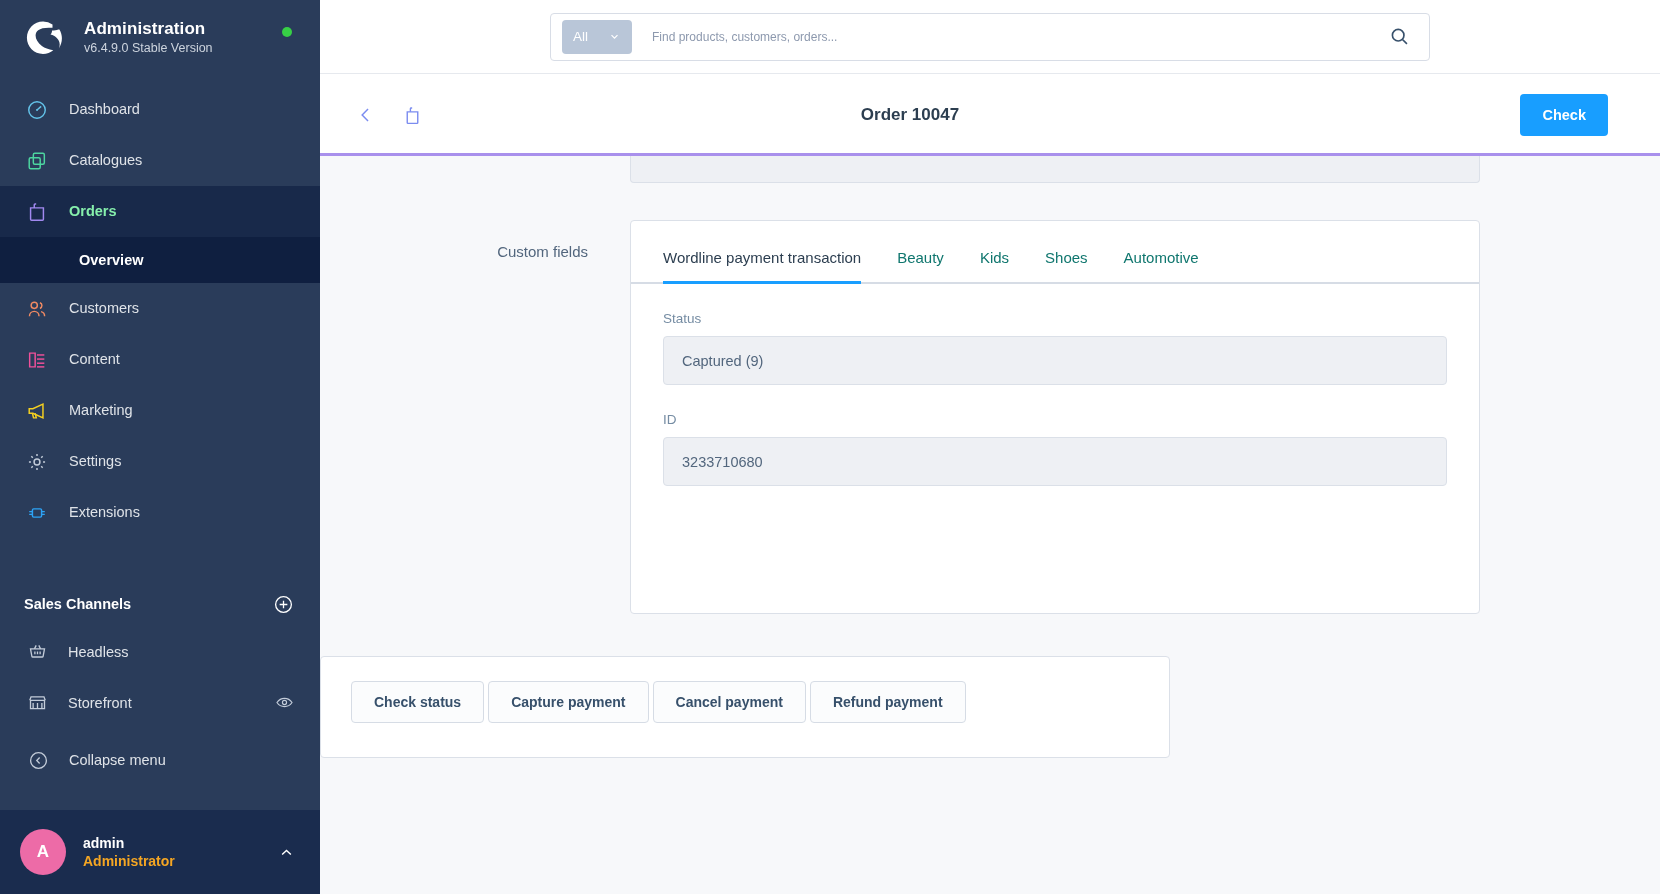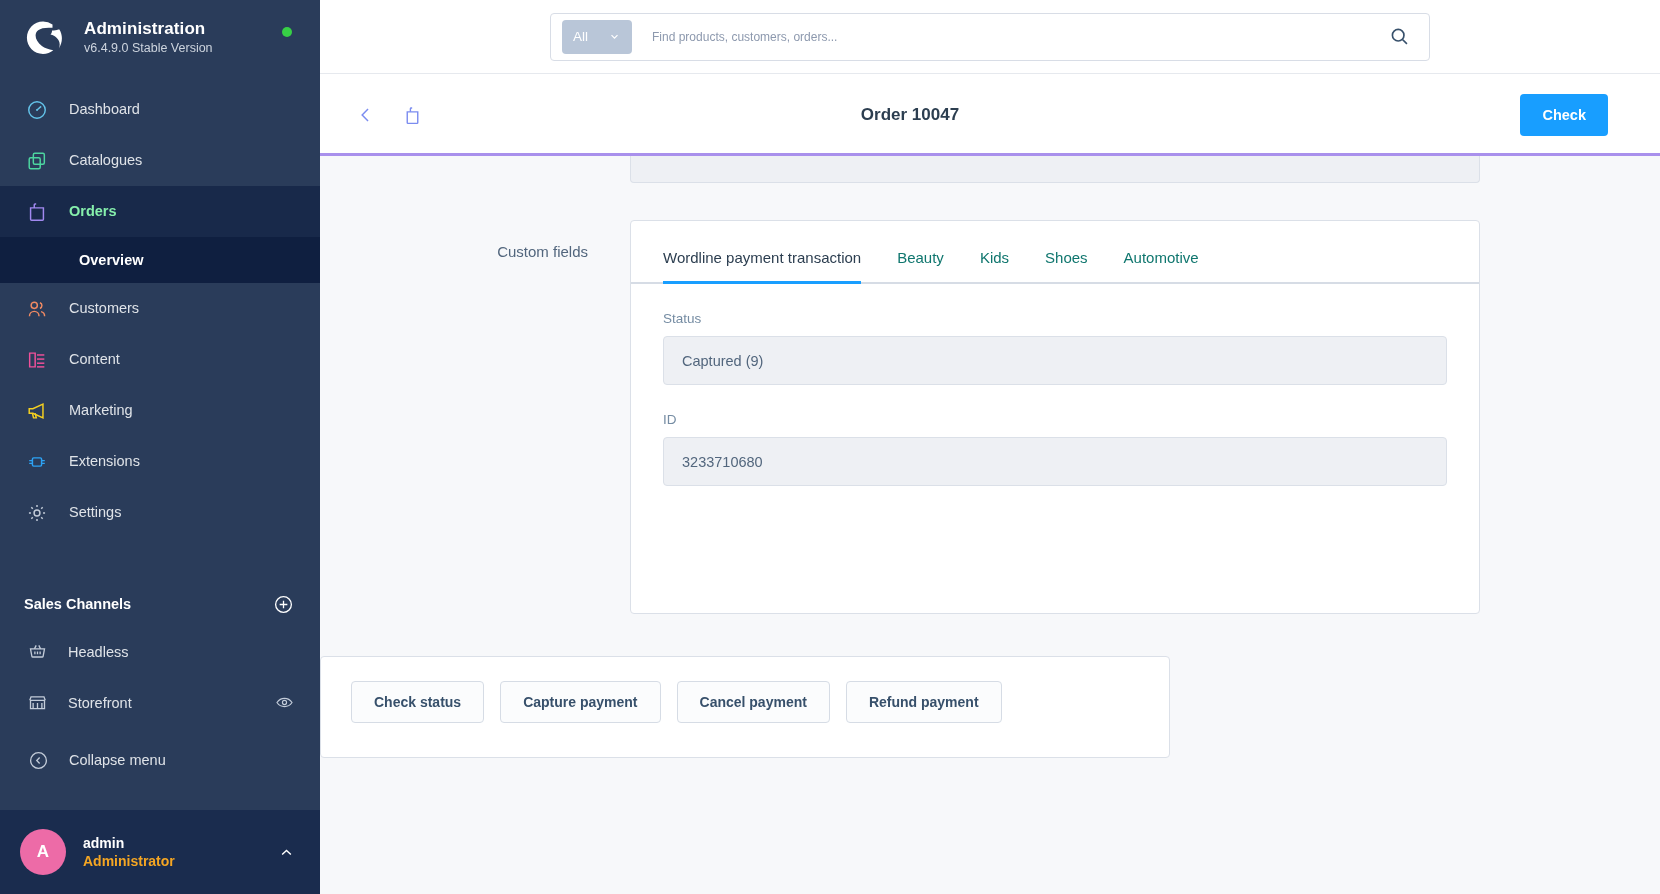--- a/index.html
+++ b/index.html
@@ -199,21 +199,21 @@
     font-size: 13.5px; color: #758ca3; margin-bottom: 8px; line-height: 18px;
   }
   .input-readonly {
     height: 49px; background: #eef0f4; border: 1px solid #dbe0e8;
     border-radius: 4px; display: flex; align-items: center;
     padding: 0 18px; font-size: 14.5px; color: #52667d;
   }
   .gap { height: 26px; }
 
   .ctrl-card { padding: 24px 30px 34px 30px; }
-  .btn-row { display: flex; gap: 16px; }
+  .btn-row { display: flex; gap: 4px; }
   .btn-ghost {
     height: 42px; background: #fbfcfd; border: 1px solid #d6dce5;
     border-radius: 4px; color: #37506b; font-size: 14px; font-weight: bold;
     padding: 0 22px; cursor: pointer; white-space: nowrap;
     font-family: "Liberation Sans", sans-serif;
   }
 </style>
 </head>
 <body>
 
@@ -302,36 +302,36 @@
           <svg viewBox="0 0 24 24" width="22" height="22" fill="none" stroke="#f5d020" stroke-width="1.6">
             <path d="M3.5 9.5h4l11-5v15l-11-5h-4z"></path>
               <path d="M7 14.5l1.2 5h3l-1.2-5"></path>
           </svg>
         </span>
         <span class="lbl">Marketing</span>
       </div>
 
       <div class="nav-item">
         <span class="ico">
+          <svg viewBox="0 0 24 24" width="22" height="22" fill="none" stroke="#c3ccd9" stroke-width="1.6">
+            <circle cx="12" cy="12" r="3.2"></circle>
+            <path d="M12 3.2v2.2M12 18.6v2.2M3.2 12h2.2M18.6 12h2.2M5.8 5.8l1.6 1.6M16.6 16.6l1.6 1.6M18.2 5.8l-1.6 1.6M7.4 16.6l-1.6 1.6"></path>
+          </svg>
+        </span>
+        <span class="lbl">Settings</span>
+      </div>
+
+      <div class="nav-item">
+        <span class="ico">
           <svg viewBox="0 0 24 24" width="22" height="22" fill="none" stroke="#2da3f5" stroke-width="1.6">
             <rect x="7" y="7.5" width="10" height="9" rx="1.4"></rect>
             <path d="M3.5 10.5h3.5M3.5 13.5h3.5M17 10.5h3.5M17 13.5h3.5"></path>
           </svg>
         </span>
         <span class="lbl">Extensions</span>
-      </div>
-
-      <div class="nav-item">
-        <span class="ico">
-          <svg viewBox="0 0 24 24" width="22" height="22" fill="none" stroke="#c3ccd9" stroke-width="1.6">
-            <circle cx="12" cy="12" r="3.2"></circle>
-            <path d="M12 3.2v2.2M12 18.6v2.2M3.2 12h2.2M18.6 12h2.2M5.8 5.8l1.6 1.6M16.6 16.6l1.6 1.6M18.2 5.8l-1.6 1.6M7.4 16.6l-1.6 1.6"></path>
-          </svg>
-        </span>
-        <span class="lbl">Settings</span>
       </div>
     </nav>
 
     <div class="section-head">
       <span class="lbl">Sales Channels</span>
       <span style="display:flex">
         <svg viewBox="0 0 24 24" width="21" height="21" fill="none" stroke="#ffffff" stroke-width="1.5">
           <circle cx="12" cy="12" r="9"></circle>
             <path d="M12 7.6v8.8M7.6 12h8.8"></path>
         </svg>

